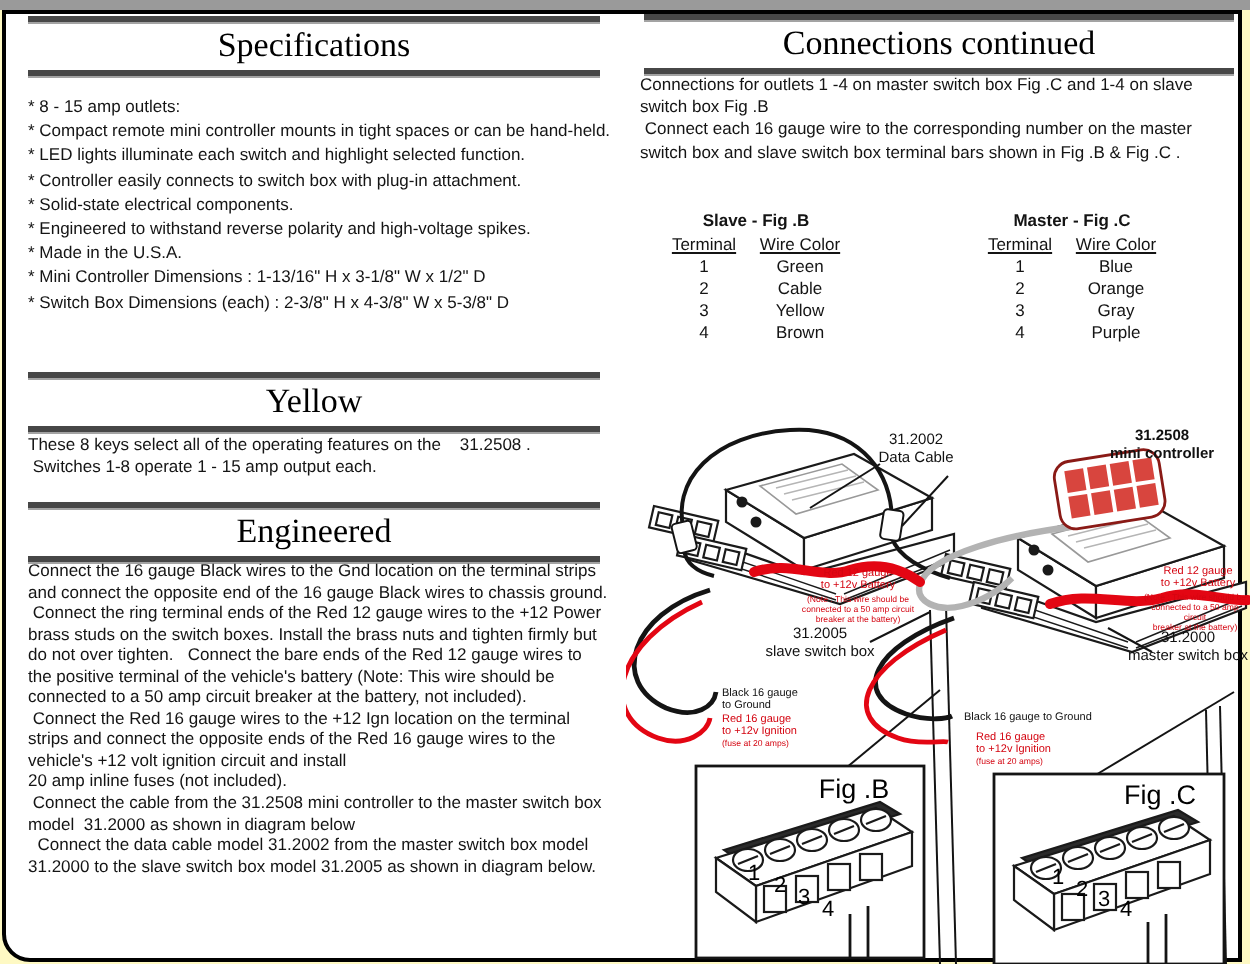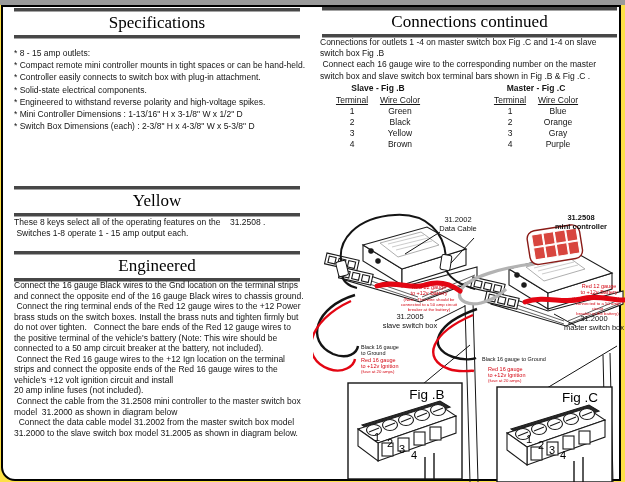--- a/index.html
+++ b/index.html
@@ -1,30 +1,30 @@
 <!DOCTYPE html>
 <html><head>
 <meta charset="utf-8">
 <style>
   html,body{margin:0;padding:0;background:#e8e8e8;}
-  .screen{position:relative;width:625px;height:482px;background:#fde047;overflow:hidden;
+  .screen{position:relative;width:625px;height:482px;background:#fef9c3;overflow:hidden;
           font-family:"Liberation Sans",sans-serif;color:#141414;}
   .top-strip{position:absolute;left:0;top:0;width:625px;height:5px;background:#9a9a9a;}
   .page-frame{position:absolute;left:1px;top:5px;width:620px;height:476px;
               border:2px solid #000;border-radius:0 0 0 14px;box-sizing:border-box;background:#fff;}
   .sec{position:absolute;}
   .rule{height:3px;background:#474747;border-bottom:1px solid #a3a3a3;}
   .sec-title{font-family:"Liberation Serif",serif;font-size:17px;line-height:20px;
              text-align:center;padding:1px 0 2px 0;color:#000;}
   .pre{white-space:pre-wrap;}
   .body-text{position:absolute;font-size:8.5px;line-height:10.55px;}
   .spec-list{position:absolute;font-size:8.5px;}
   .spec-list div{line-height:12.2px;}
   .intro{position:absolute;font-size:8.5px;line-height:11.2px;}
-  .wtable{position:absolute;font-size:8.5px;}
+  .wtable{position:absolute;font-size:8.5px;margin-top:22px;}
   .wt-title{font-weight:bold;text-align:center;width:96px;line-height:11.5px;}
   .wt-hrow,.wt-row{display:flex;line-height:11px;justify-content:flex-end;}
   .wt-h{text-decoration:underline;}
   .c1{width:44px;text-align:center;}
   .c2{width:52px;text-align:center;}
   .diagram{position:absolute;left:313px;top:205px;width:312px;height:277px;}
   .diag-svg{position:absolute;left:0;top:0;}
   .dlabel{position:absolute;text-align:center;white-space:pre-wrap;font-size:7.5px;line-height:9px;color:#111;}
   .lab-left{text-align:left;}
   .red{color:#d40511;}
@@ -42,23 +42,25 @@
 
   <div class="sec" style="left:14px;top:8px;width:286px;">
     <div class="rule"></div>
     <div class="sec-title">Specifications</div>
     <div class="rule"></div>
   </div>
 
   <div class="spec-list" style="left:14px;top:47px;width:296px;">
     <div>* 8 - 15 amp outlets:</div>
     <div>* Compact remote mini controller mounts in tight spaces or can be hand-held.</div>
+    <div>* LED lights illuminate each switch and highlight selected function.</div>
     <div>* Controller easily connects to switch box with plug-in attachment.</div>
     <div>* Solid-state electrical components.</div>
     <div>* Engineered to withstand reverse polarity and high-voltage spikes.</div>
+    <div>* Made in the U.S.A.</div>
     <div>* Mini Controller Dimensions : 1-13/16" H x 3-1/8" W x 1/2" D</div>
     <div>* Switch Box Dimensions (each) : 2-3/8" H x 4-3/8" W x 5-3/8" D</div>
   </div>
 
   <div class="sec" style="left:14px;top:186px;width:286px;">
     <div class="rule"></div>
     <div class="sec-title">Yellow</div>
     <div class="rule"></div>
   </div>
 
@@ -103,21 +105,21 @@
     <div class="wt-hrow">
       <span class="wt-h c1">Terminal</span>
       <span class="wt-h c2">Wire Color</span>
     </div>
     <div class="wt-row">
         <span class="c1">1</span>
         <span class="c2">Green</span>
       </div>
     <div class="wt-row">
         <span class="c1">2</span>
-        <span class="c2">Black</span>
+        <span class="c2">Cable</span>
       </div>
     <div class="wt-row">
         <span class="c1">3</span>
         <span class="c2">Yellow</span>
       </div>
     <div class="wt-row">
         <span class="c1">4</span>
         <span class="c2">Brown</span>
       </div>
   </div>

